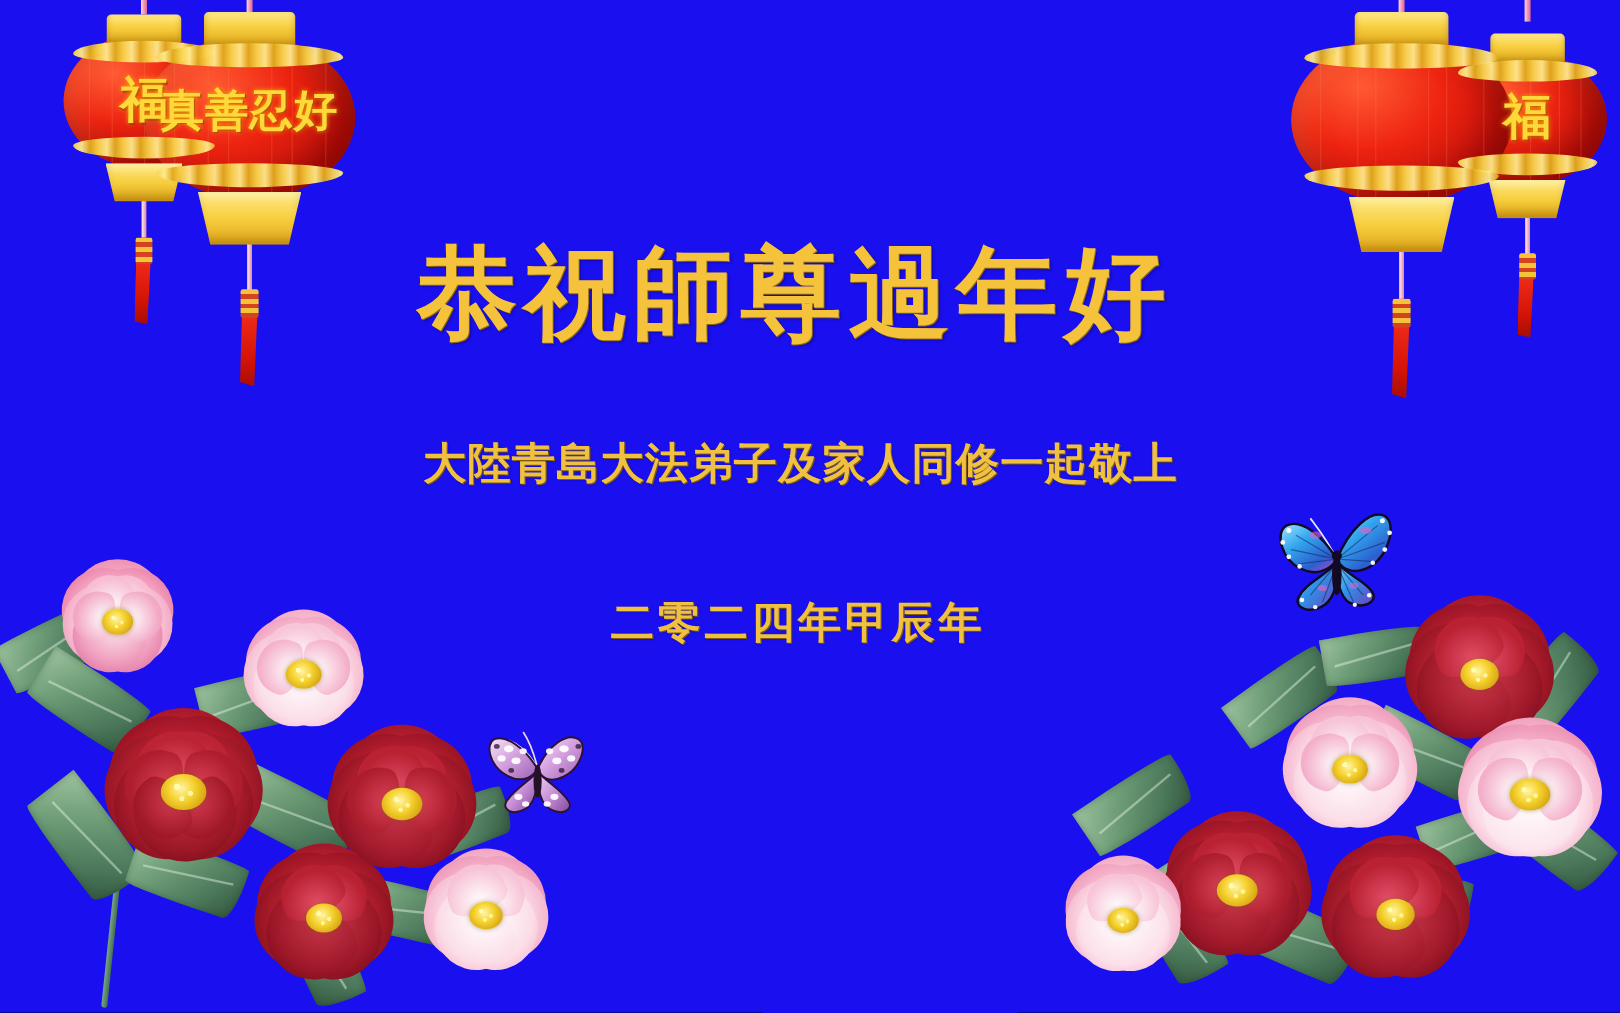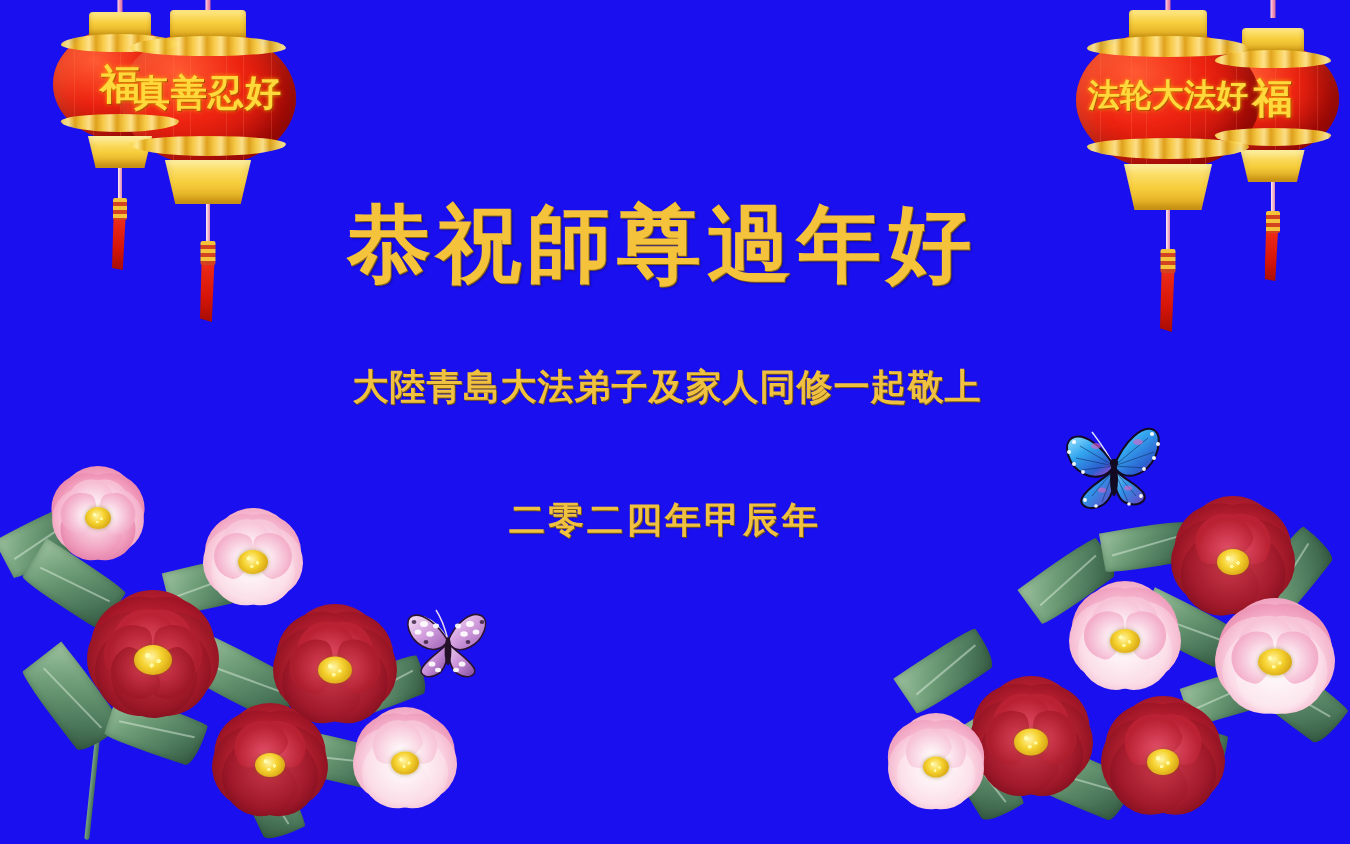--- a/index.html
+++ b/index.html
@@ -246,21 +246,20 @@
       <div class="cord" style="height:1014px; top:-1000px;"></div>
       <div class="cap" style="top:14px; width:78px; height:28px;"></div>
       <div class="globe" style="top:34px; width:184px; height:140px;">
         <div class="rib" style="left:13%"></div>
           <div class="rib" style="left:38%"></div>
         <div class="rib" style="left:62%"></div>
           <div class="rib" style="left:87%"></div>
       </div>
       <div class="band top" style="top:40px; width:162px; height:21px;"></div>
       <div class="band bot" style="top:142px; width:162px; height:21px;"></div>
-      <div class="lan-text" style="top:82px; font-size:32px; line-height:34px; letter-spacing:0px;">法轮大法好</div>
       <div class="skirt" style="top:168px; width:88px; height:46px; clip-path:polygon(0 0,100% 0,88% 100%,12% 100%);"></div>
       <div class="tassel-cord" style="top:211px; height:46px;"></div>
       <div class="tassel-knot" style="top:253px; width:15px; height:24px;"></div>
       <div class="tassel-fringe" style="top:274px; width:16px; height:62px; margin-left:-8px; clip-path:polygon(10% 0,90% 0,74% 100%,0 94%);"></div>
     </div>
   </div>
 
   <div class="bouquet" style="left:-10px; top:440px; width:520px; height:404px;">
 
     <div class="stem" style="left:100px; top:290px; width:5px; height:110px; transform:rotate(6deg);"></div>

